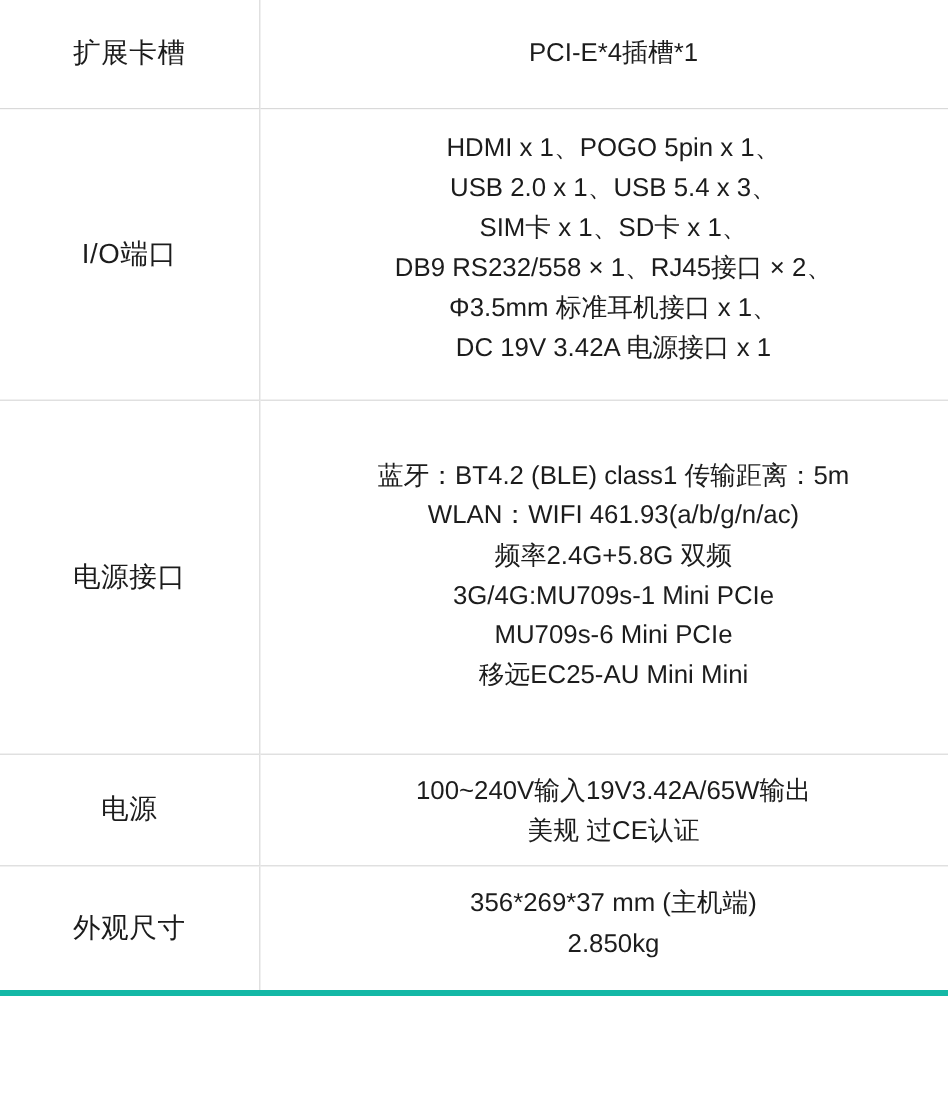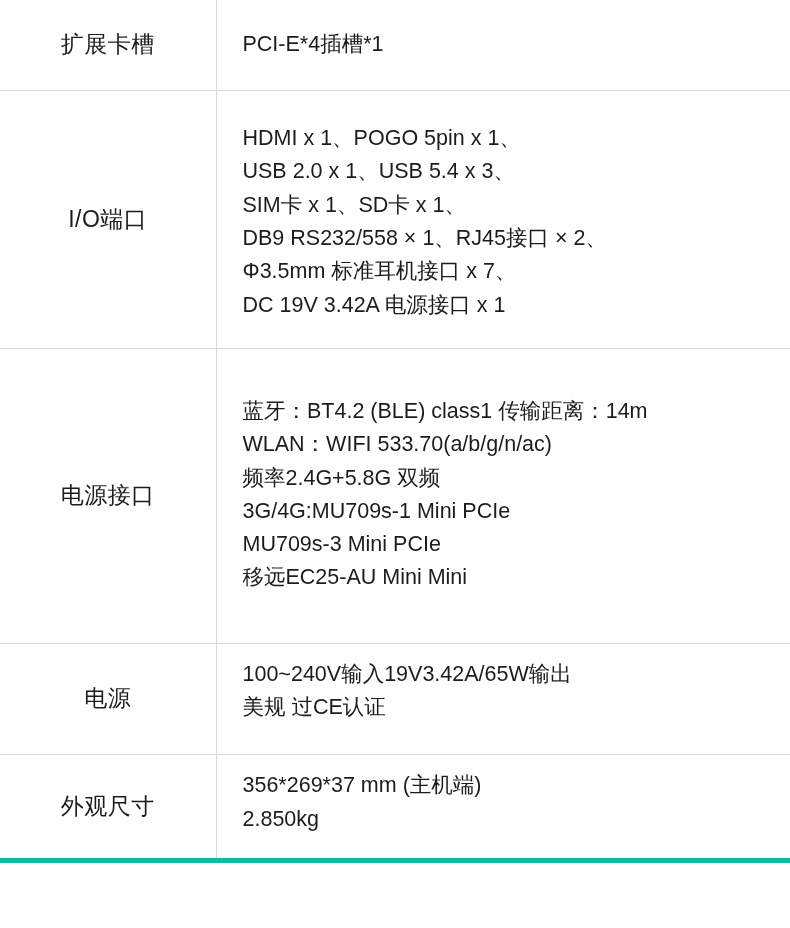--- a/index.html
+++ b/index.html
@@ -43,27 +43,28 @@
     line-height: 1.45;
   }
   td.value {
     font-size: 21.5px;
     color: #1c1c1c;
     line-height: 1.55;
     padding: 14px 10px 14px 26px;
   }
   td.value .line {
     white-space: nowrap;
+    text-align: center;
   }
   
   tr.r-expansion td { height: 70px; }
   tr.r-expansion td.value { padding-top: 8px; padding-bottom: 8px; }
-  tr.r-io td.value { padding-top: 31px; padding-bottom: 26px; }
+  tr.r-io td.value { padding-top: 16px; padding-bottom: 26px; }
   tr.r-comm td.value { padding-top: 46px; padding-bottom: 48px; }
-  tr.r-power td.value { padding-top: 14px; padding-bottom: 30px; }
+  tr.r-power td.value { padding-top: 14px; padding-bottom: 12px; }
   tr.r-size td.value { padding-top: 14px; padding-bottom: 22px; }
   tr.bottom-edge { border-bottom: 5px solid #14b8a6; }
   .filler-row td {
     height: 110px;
     border: none;
   }
 </style>
 </head>
 <body>
 
@@ -80,33 +81,33 @@
       </td>
     </tr>
 
     <tr class="r-io">
       <td class="label">I/O端口</td>
       <td class="value">
         <div class="line">HDMI x 1、POGO 5pin x 1、</div>
         <div class="line">USB 2.0 x 1、USB 5.4 x 3、</div>
         <div class="line">SIM卡 x 1、SD卡 x 1、</div>
         <div class="line">DB9 RS232/558 × 1、RJ45接口 × 2、</div>
-        <div class="line">Φ3.5mm 标准耳机接口 x 7、</div>
+        <div class="line">Φ3.5mm 标准耳机接口 x 1、</div>
         <div class="line">DC 19V 3.42A 电源接口 x 1</div>
       </td>
     </tr>
 
     <tr class="r-comm">
       <td class="label">电源接口</td>
       <td class="value">
-        <div class="line">蓝牙：BT4.2 (BLE) class1 传输距离：14m</div>
-        <div class="line">WLAN：WIFI 533.70(a/b/g/n/ac)</div>
+        <div class="line">蓝牙：BT4.2 (BLE) class1 传输距离：5m</div>
+        <div class="line">WLAN：WIFI 461.93(a/b/g/n/ac)</div>
         <div class="line">频率2.4G+5.8G 双频</div>
         <div class="line">3G/4G:MU709s-1 Mini PCIe</div>
-        <div class="line">MU709s-3 Mini PCIe</div>
+        <div class="line">MU709s-6 Mini PCIe</div>
         <div class="line">移远EC25-AU Mini Mini</div>
       </td>
     </tr>
 
     <tr class="r-power">
       <td class="label">电源</td>
       <td class="value">
         <div class="line">100~240V输入19V3.42A/65W输出</div>
         <div class="line">美规 过CE认证</div>
       </td>

